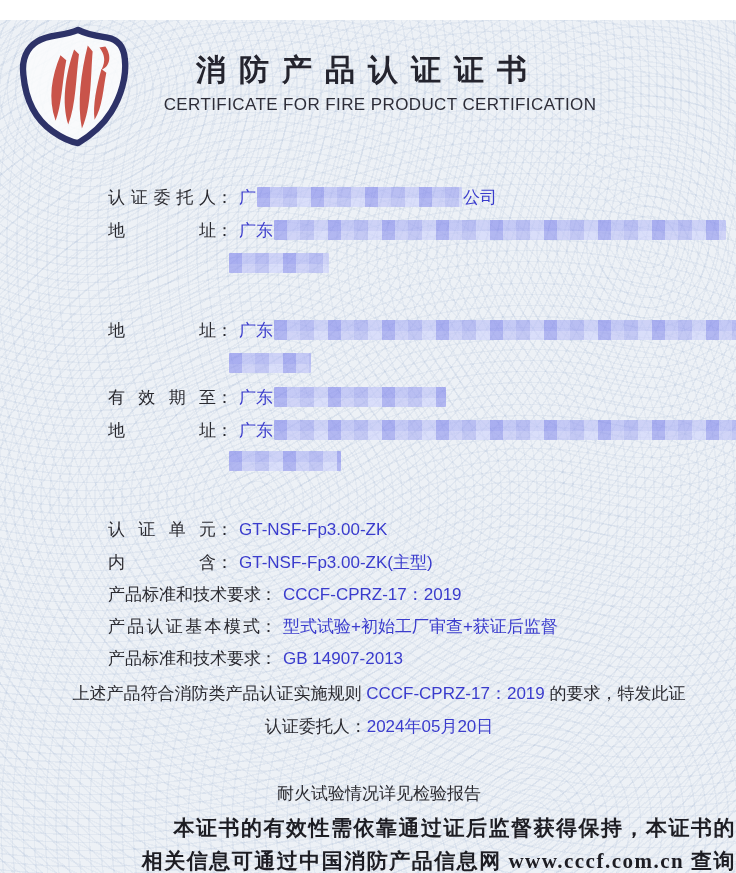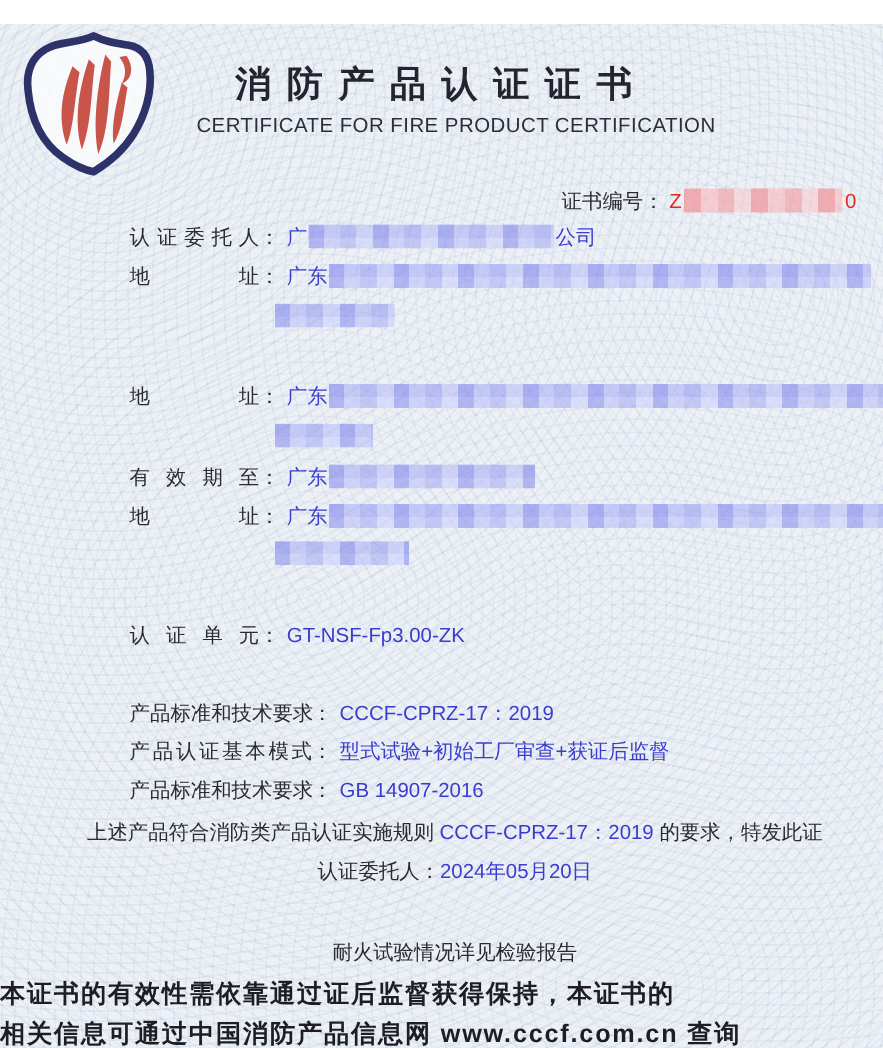--- a/index.html
+++ b/index.html
@@ -42,21 +42,21 @@
       repeating-linear-gradient(0deg, rgba(255,255,255,0.18) 0 9px, rgba(120,126,230,0.16) 9px 20px);
   }
   .redact-pink{
     display:inline-block;height:20px;width:132px;vertical-align:-4px;border-radius:1px;margin:0 2px;
     background-image:
       repeating-linear-gradient(90deg,
         rgba(240,150,156,0.75) 0 14px, rgba(249,188,193,0.68) 14px 28px,
         rgba(243,162,170,0.70) 28px 42px, rgba(251,202,207,0.62) 42px 56px);
   }
   .centerline{width:100%;left:0;text-align:center;font-size:17px;color:#2a2a30;font-weight:500;white-space:nowrap;padding-left:11px;}
-  .bigline{width:100%;left:0;text-align:left;font-size:21px;color:#1d1d23;font-weight:700;letter-spacing:1.5px;white-space:nowrap;}
+  .bigline{width:100%;left:0;text-align:right;font-size:21px;color:#1d1d23;font-weight:700;letter-spacing:1.5px;white-space:nowrap;font-family:Liberation Serif, serif;}
   .seal{
     position:absolute;left:620px;top:862px;width:70px;height:46px;
     border:9px solid rgba(192,54,60,0.78);border-radius:50%;box-sizing:border-box;
     background:rgba(230,150,150,0.15);
   }
   .bottom-edge{position:absolute;left:0;bottom:0;width:100%;height:4px;
     background:linear-gradient(#c4cad3,#9aa1ac);}
   .logo{position:absolute;left:8px;top:6px;width:140px;height:122px;}
 </style>
 </head>
@@ -69,24 +69,20 @@
     <path d="M52,30 C43,52 39,74 47,97 C53,83 54,56 58,35 Z" fill="#c9544a"></path>
     <path d="M66,24 C57,50 53,78 60,101 C68,81 68,51 71,29 Z" fill="#c9544a"></path>
     <path d="M80,20 C73,47 69,80 74,105 C84,83 83,49 85,26 Z" fill="#c9544a"></path>
     <path d="M94,44 C89,62 85,81 87,96 C95,84 96,63 99,48 Z" fill="#c9544a"></path>
     <path d="M92,22 C97,29 99,35 94,45 C104,41 104,29 98,21 Z" fill="#c9544a"></path>
   </svg>
 
   <div class="abs title">消防产品认证证书</div>
   <div class="abs subtitle">CERTIFICATE FOR FIRE PRODUCT CERTIFICATION</div>
 
-  <div class="abs certno">
-    <span>证书编号</span><span class="colon">：</span>
-    <span class="red">Z</span><span class="redact-pink"></span><span class="red">0</span>
-  </div>
 
   <div class="abs row" style="top:167px">
     <span class="lbl">认证委托人</span><span class="colon">：</span><span class="val blue"><span>广</span><span class="redact" style="width:205px"></span><span>公司</span></span>
   </div>
 
   <div class="abs row" style="top:200px">
     <span class="lbl">地址</span><span class="colon">：</span><span class="val blue"><span>广东</span><span class="redact" style="width:452px"></span></span>
   </div>
   <div class="abs row" style="top:233px;left:228px">
     <span class="redact" style="width:100px"></span>
@@ -109,31 +105,34 @@
   </div>
   <div class="abs row" style="top:431px;left:228px">
     <span class="redact" style="width:112px"></span>
   </div>
 
 
   <div class="abs row" style="top:499px">
     <span class="lbl">认证单元</span><span class="colon">：</span><span class="val blue">GT-NSF-Fp3.00-ZK</span>
   </div>
 
+  <div class="abs row" style="top:532px">
+    <span class="lbl">内含</span><span class="colon">：</span><span class="val blue">GT-NSF-Fp3.00-ZK(主型)</span>
+  </div>
 
   <div class="abs row" style="top:564px">
     <span class="lbl-wide">产品标准和技术要求</span><span class="colon">：</span><span class="val blue">CCCF-CPRZ-17：2019</span>
   </div>
 
   <div class="abs row" style="top:596px">
     <span class="lbl-wide">产品认证基本模式</span><span class="colon">：</span><span class="val blue">型式试验+初始工厂审查+获证后监督</span>
   </div>
 
   <div class="abs row" style="top:628px">
-    <span class="lbl-wide">产品标准和技术要求</span><span class="colon">：</span><span class="val blue">GB 14907-2016</span>
+    <span class="lbl-wide">产品标准和技术要求</span><span class="colon">：</span><span class="val blue">GB 14907-2013</span>
   </div>
 
   <div class="abs centerline" style="top:662px">
     <span>上述产品符合消防类产品认证实施规则 </span><span class="blue">CCCF-CPRZ-17：2019</span><span> 的要求，特发此证</span>
   </div>
 
   <div class="abs centerline" style="top:695px">
     <span>认证委托人：</span><span class="blue">2024年05月20日</span>
   </div>
 

